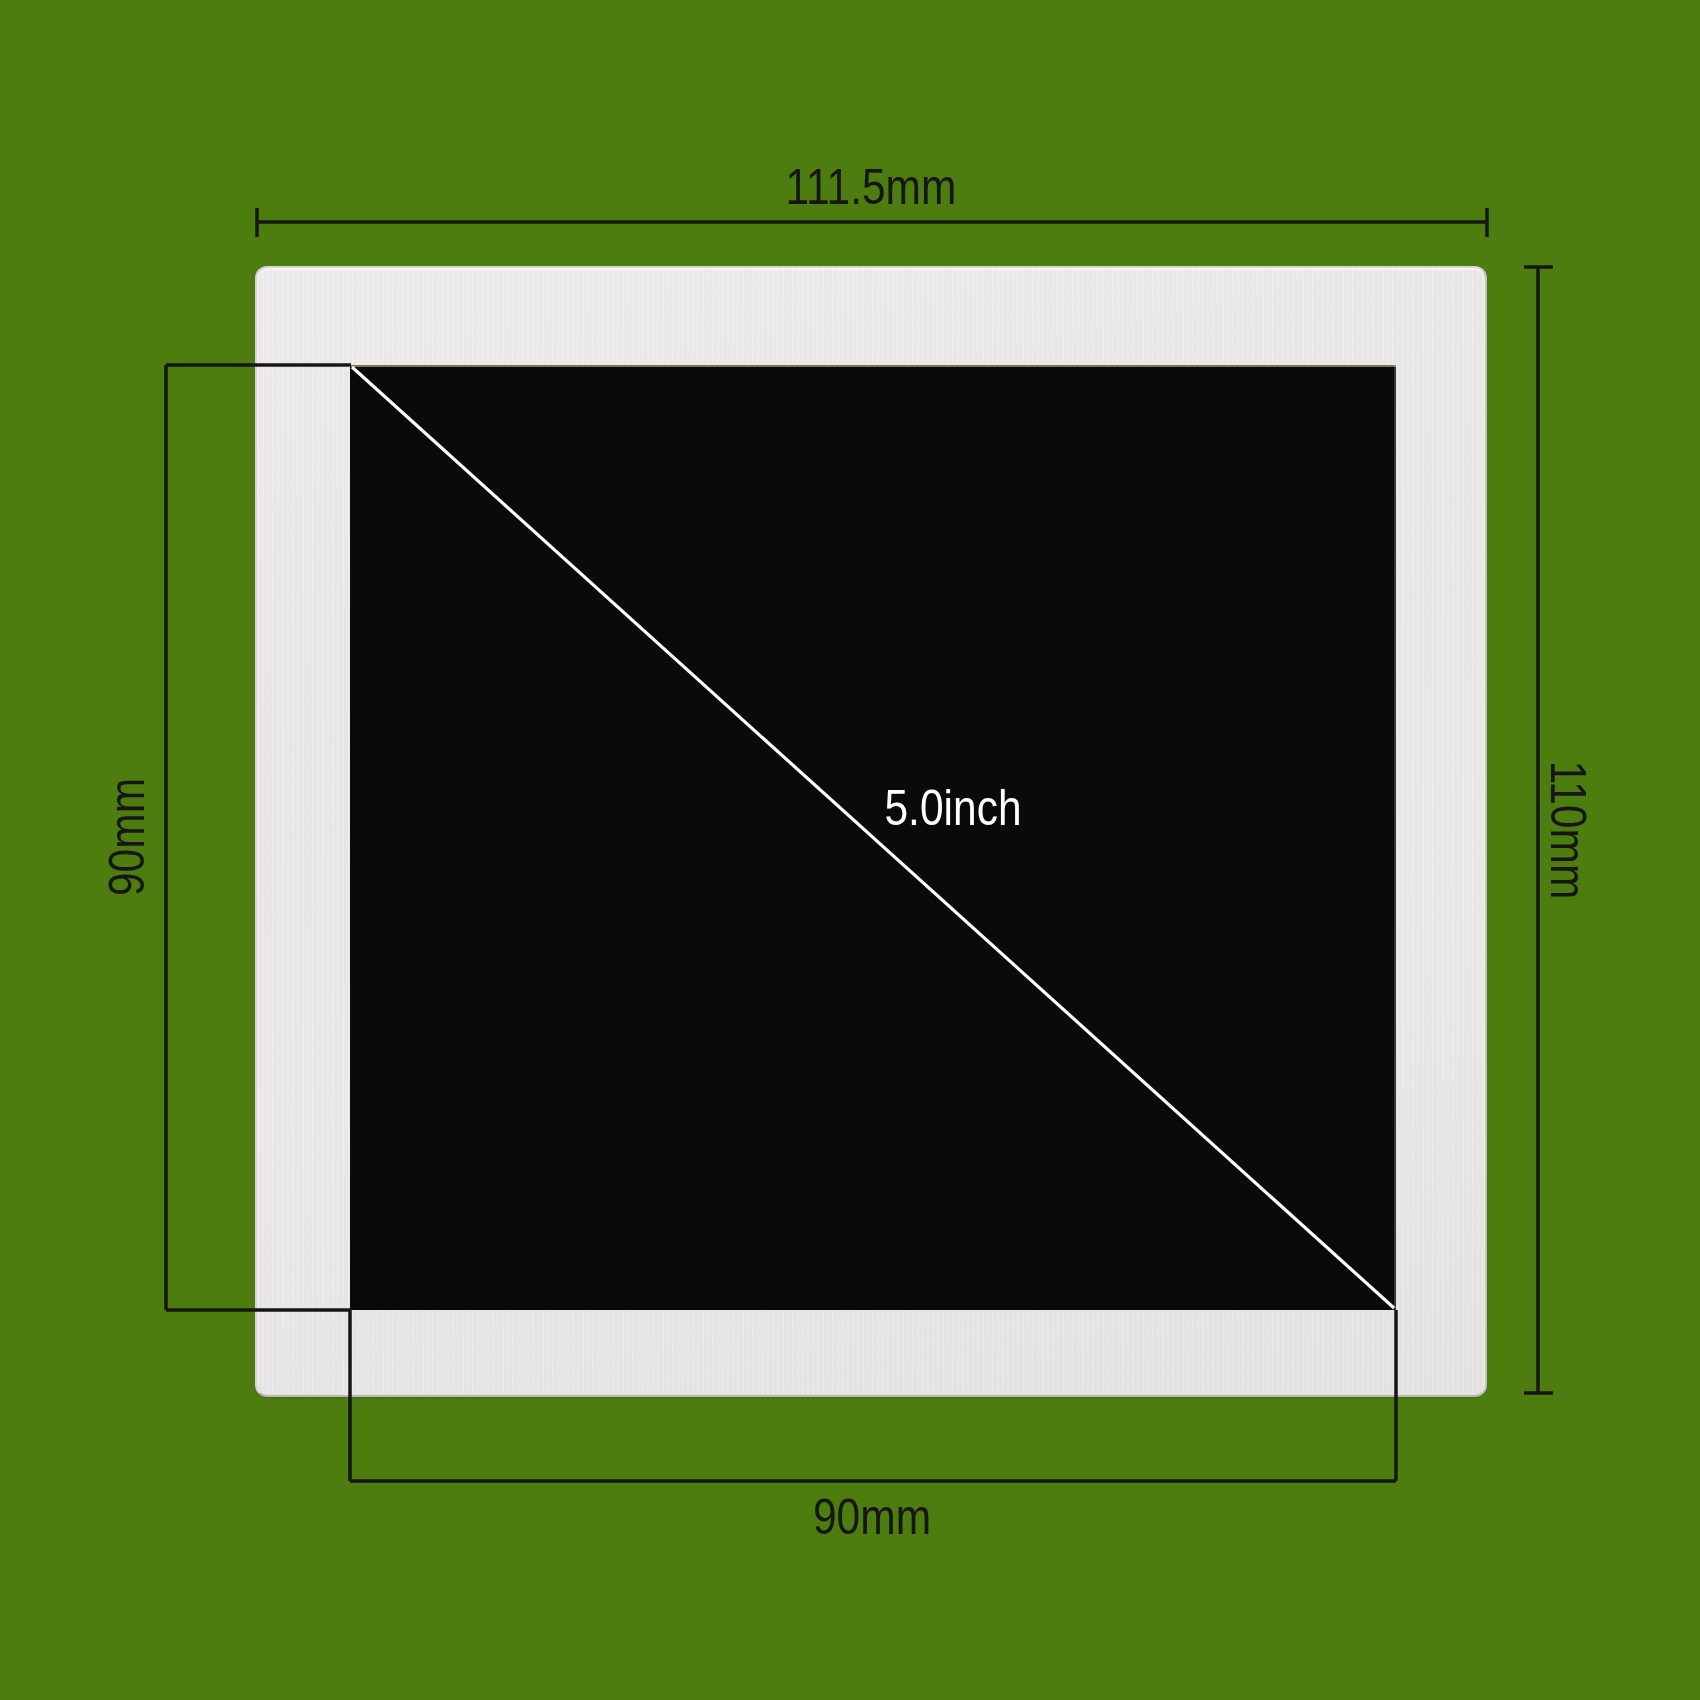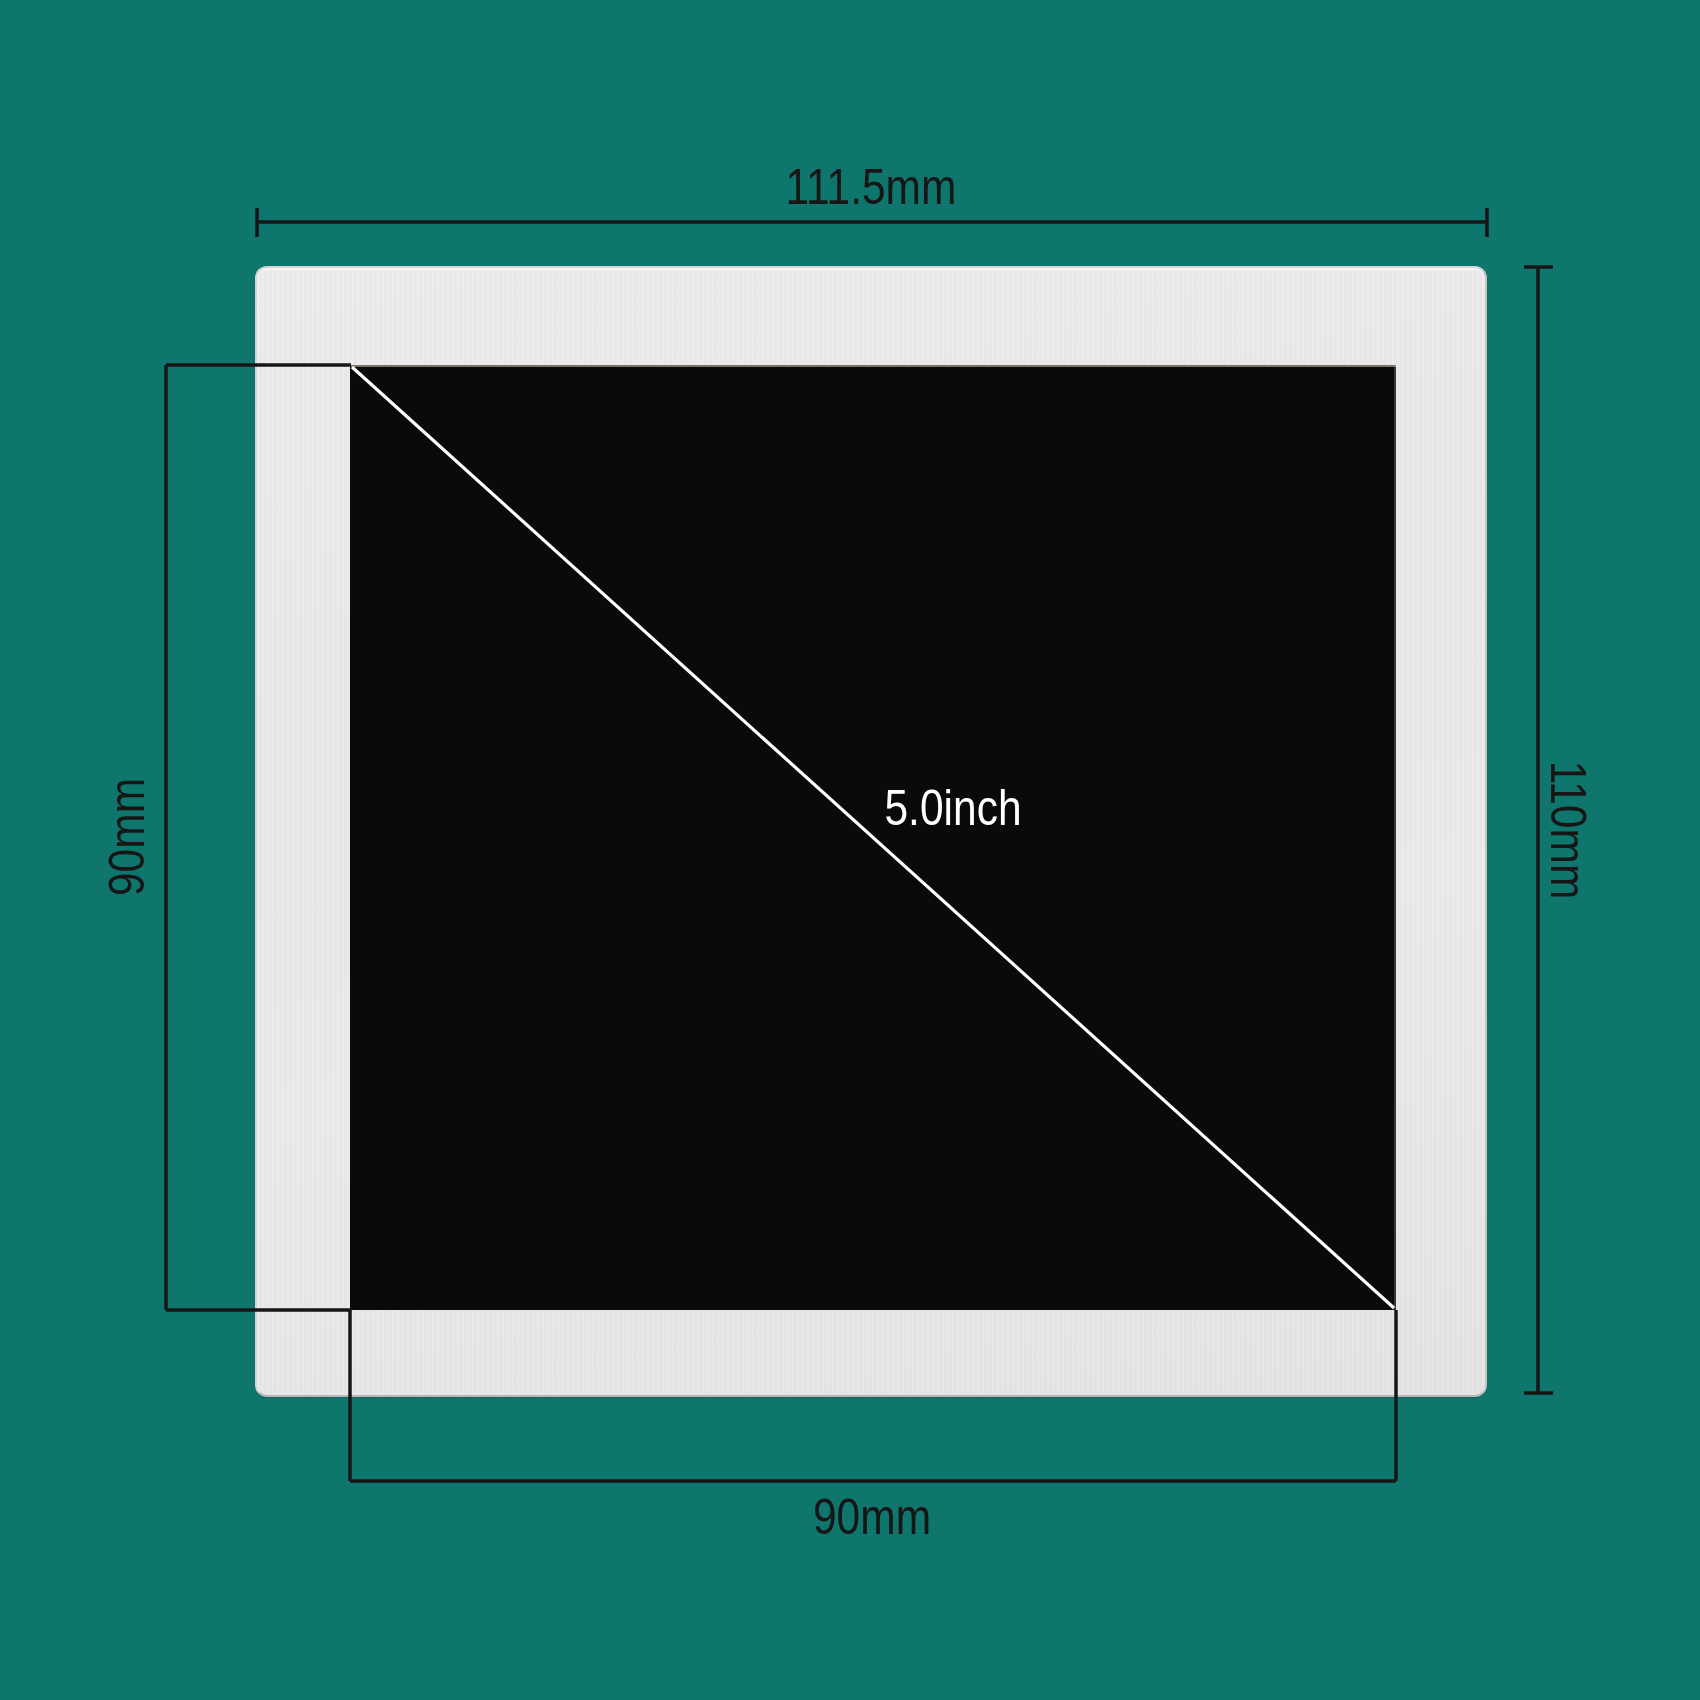--- a/index.html
+++ b/index.html
@@ -4,21 +4,21 @@
 <style>
   html, body {
     margin: 0;
     padding: 0;
     background: #ffffff;
   }
   .canvas {
     position: relative;
     width: 1700px;
     height: 1700px;
-    background: #0f766e;
+    background: #4d7c0f;
     overflow: hidden;
     font-family: "Liberation Sans", sans-serif;
     text-align: center;
   }
 
   
   .bezel {
     position: absolute;
     left: 255px;
     top: 266px;

